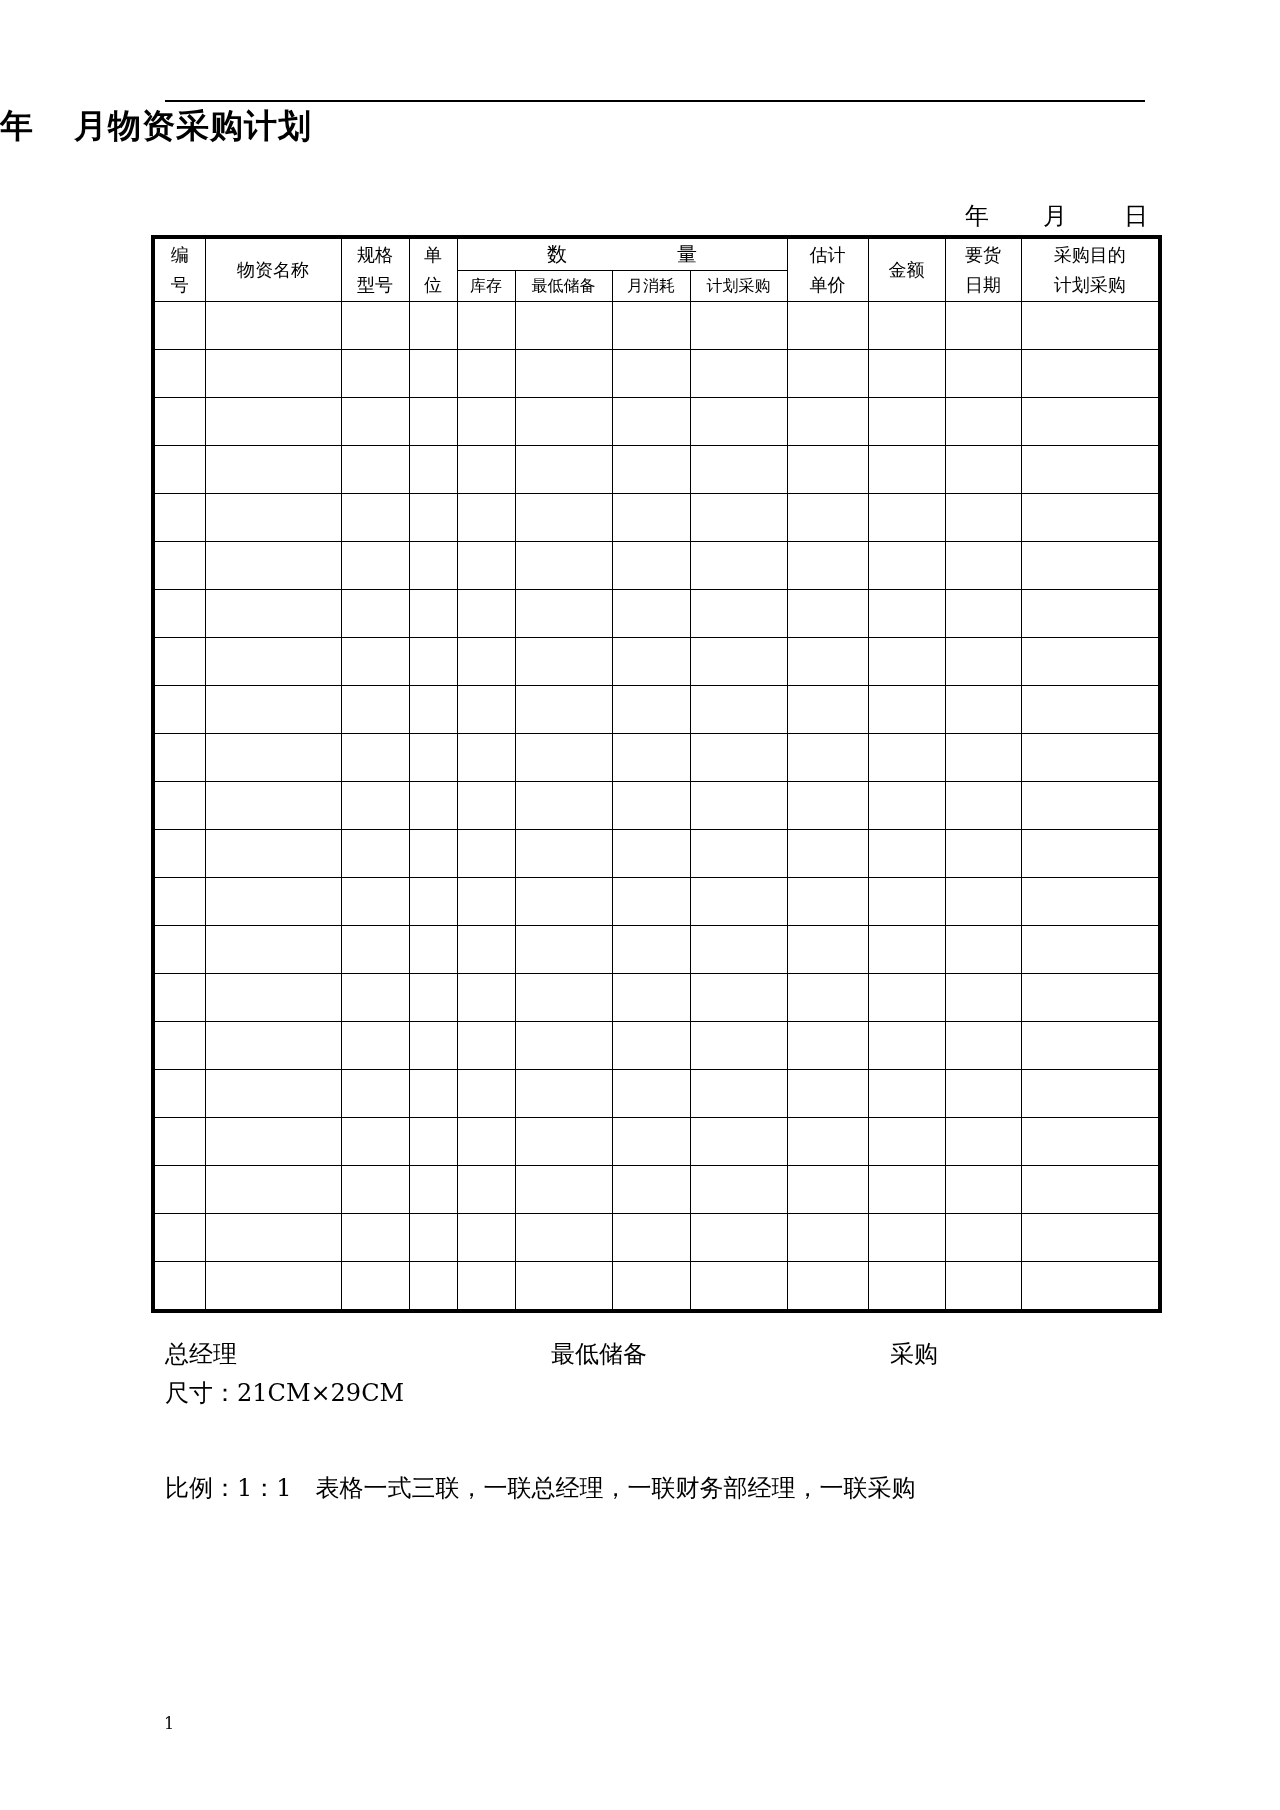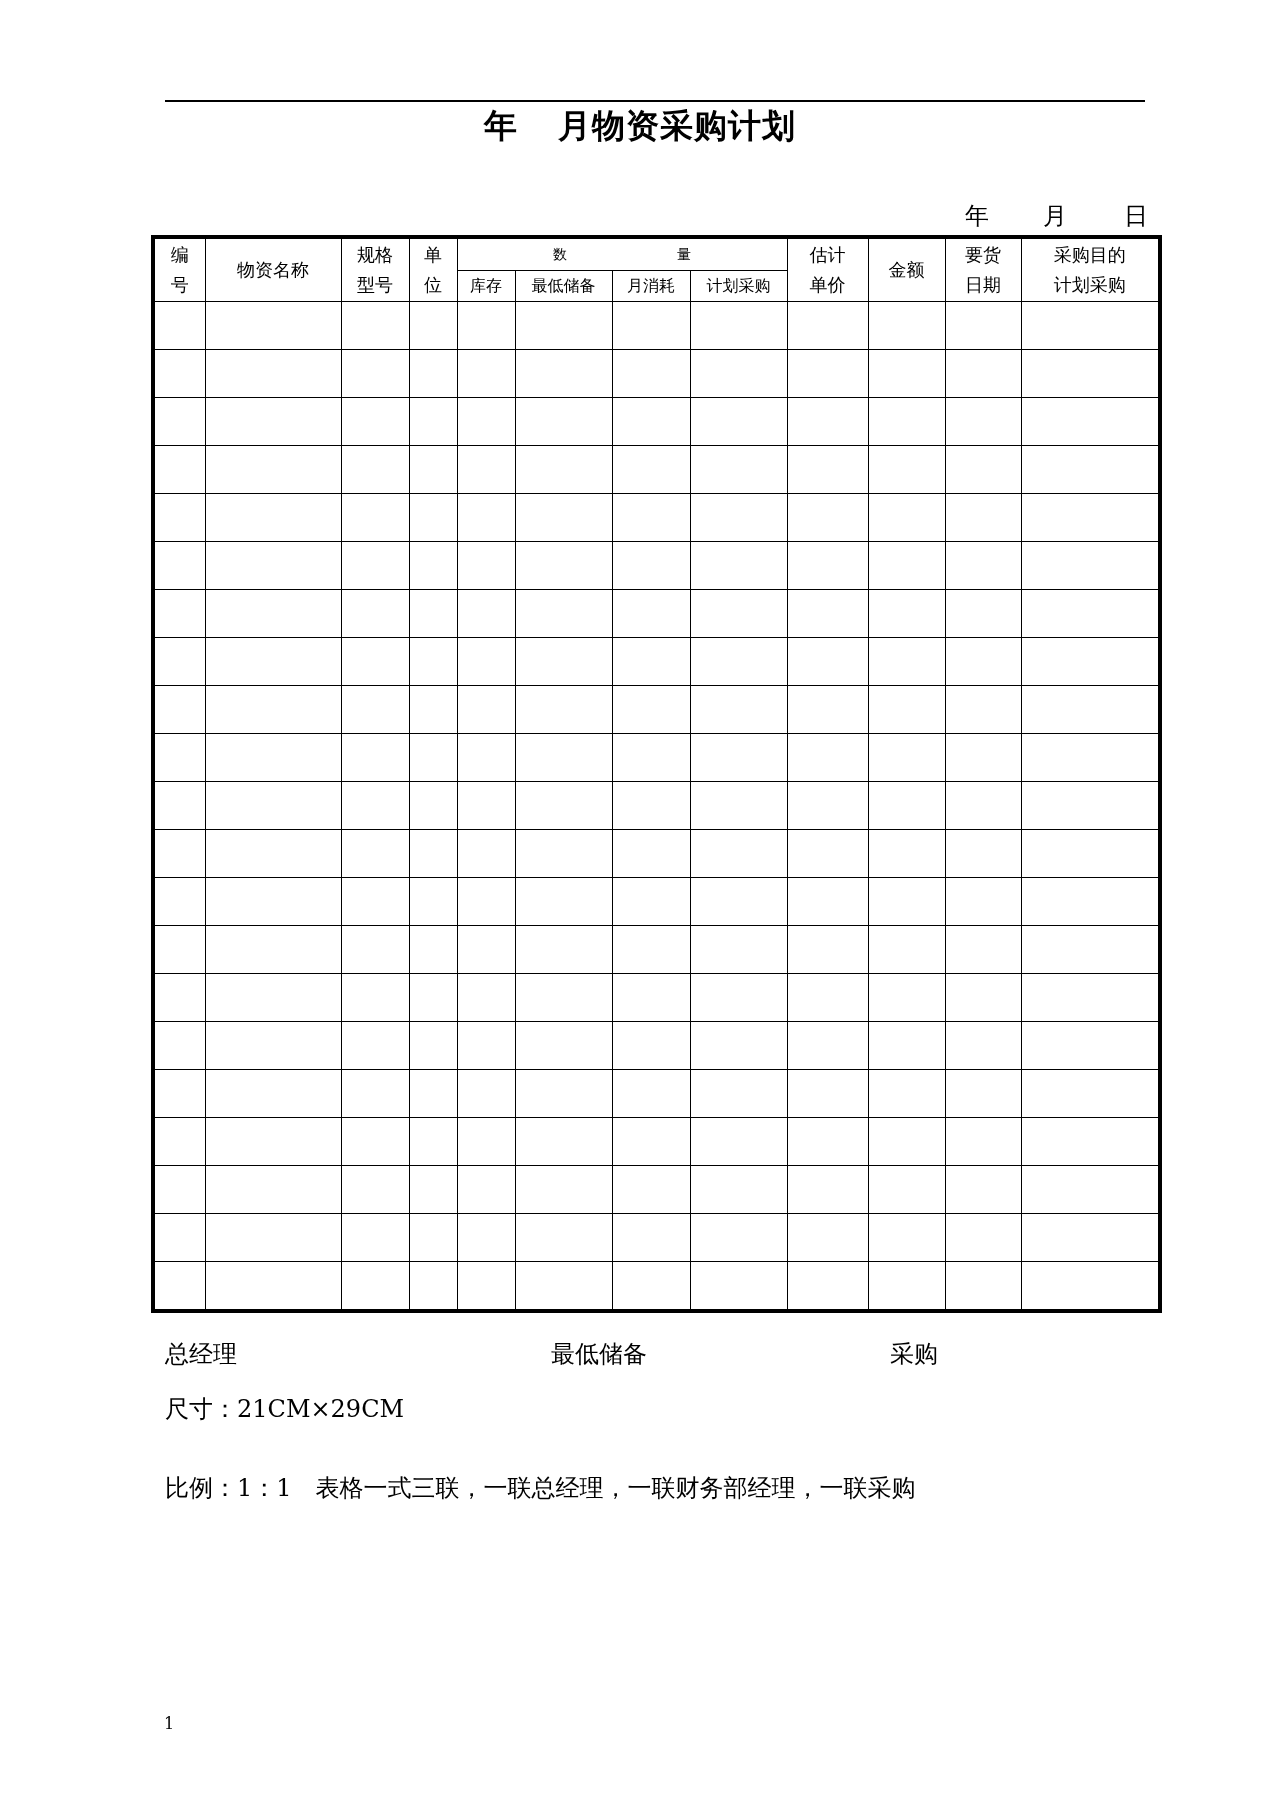--- a/index.html
+++ b/index.html
@@ -1,19 +1,19 @@
 <!DOCTYPE html>
 <html><head>
   <meta charset="utf-8">
   <style>
     html, body { margin:0; padding:0; background:#ffffff; }
     body { width:1280px; height:1810px; position:relative; overflow:hidden;
            font-family:"DejaVu Serif", "Liberation Serif", serif; color:#000; }
     .top-rule { position:absolute; left:165px; top:100px; width:980px; height:2px; background:#000; }
-    .title { position:absolute; left:0; width:1280px; top:104px; text-align:center;
+    .title { position:absolute; left:0; width:1280px; top:104px; text-align:left;
              font-size:33px; font-weight:bold; letter-spacing:1px; line-height:44px; }
     .title .gap { display:inline-block; width:40px; }
     .date { position:absolute; top:200px; font-size:24px; line-height:32px; }
     .form-table { position:absolute; left:151px; top:235px; width:1007px;
                   border-collapse:collapse; border:4px solid #000; table-layout:fixed; }
     .form-table td, .form-table th { border:1.5px solid #000; padding:0; text-align:center;
                   font-weight:normal; font-size:18px; line-height:30px; vertical-align:middle; }
     .form-table th.sub { font-size:16px; line-height:28px;margin-top:36px; }
     .form-table tr.data-row td { height:47px; }
     .footer-line { position:absolute; font-size:24px; line-height:32px; }
@@ -55,21 +55,21 @@
     </th>
     <th rowspan="2">物资名称</th>
     <th rowspan="2">
       <div>规格</div>
           <div>型号</div>
     </th>
     <th rowspan="2">
       <div>单</div>
           <div>位</div>
     </th>
-    <th colspan="4" style="font-size:14px;margin-left:36px;">
+    <th colspan="4" style="font-size:20px;margin-left:36px;">
       <span>数</span><span style="display:inline-block;width:110px;"></span><span>量</span>
     </th>
     <th rowspan="2">
       <div>估计</div>
           <div>单价</div>
     </th>
     <th rowspan="2">金额</th>
     <th rowspan="2">
       <div>要货</div>
           <div>日期</div>
@@ -380,16 +380,16 @@
         <td></td>
         <td></td>
         <td></td>
       </tr>
     </tbody>
 </table>
 
 <span class="footer-line" style="left:165px; top:1338px;">总经理</span>
 <span class="footer-line" style="left:551px; top:1338px;">最低储备</span>
 <span class="footer-line" style="left:890px; top:1338px;">采购</span>
-<span class="footer-line" style="left:165px; top:1377px;margin-top:16px;">尺寸：21CM×29CM</span>
+<span class="footer-line" style="left:165px; top:1377px;">尺寸：21CM×29CM</span>
 <span class="footer-line" style="left:165px; top:1472px;">比例：1：1　表格一式三联，一联总经理，一联财务部经理，一联采购</span>
 
 <span class="page-number">1</span>
 
 </body></html>

